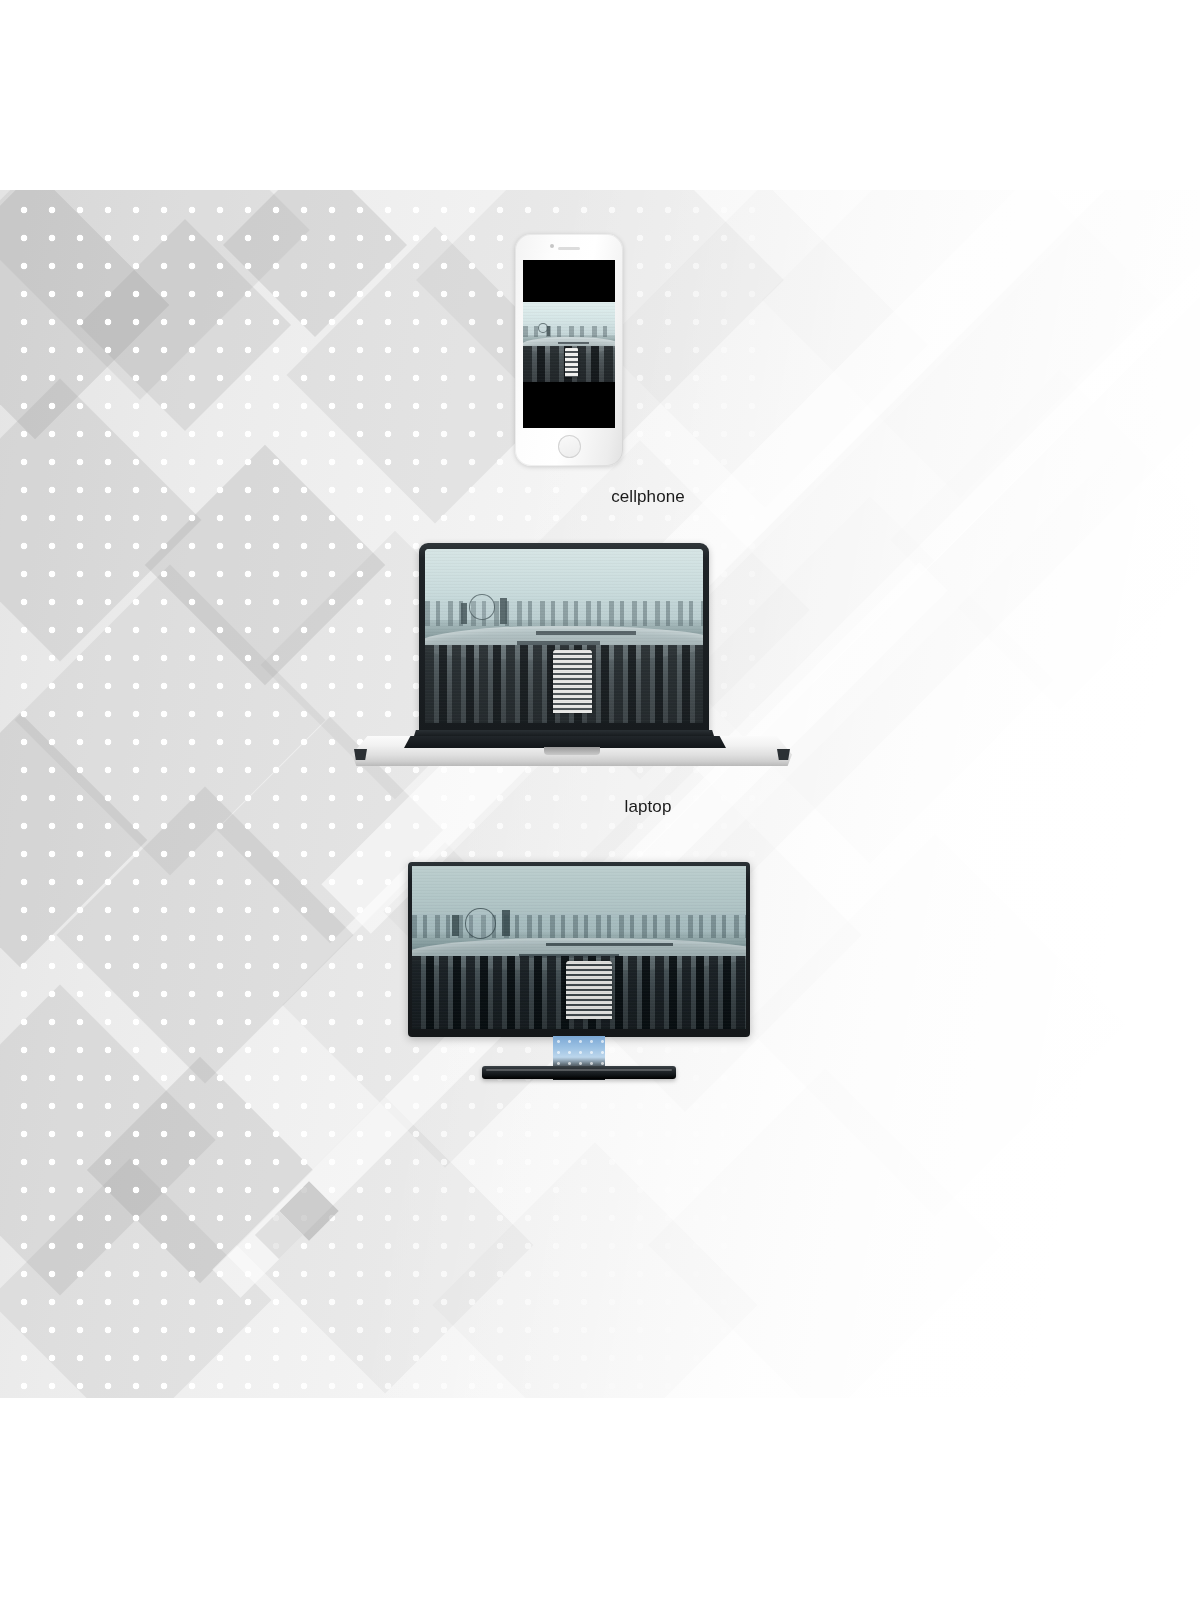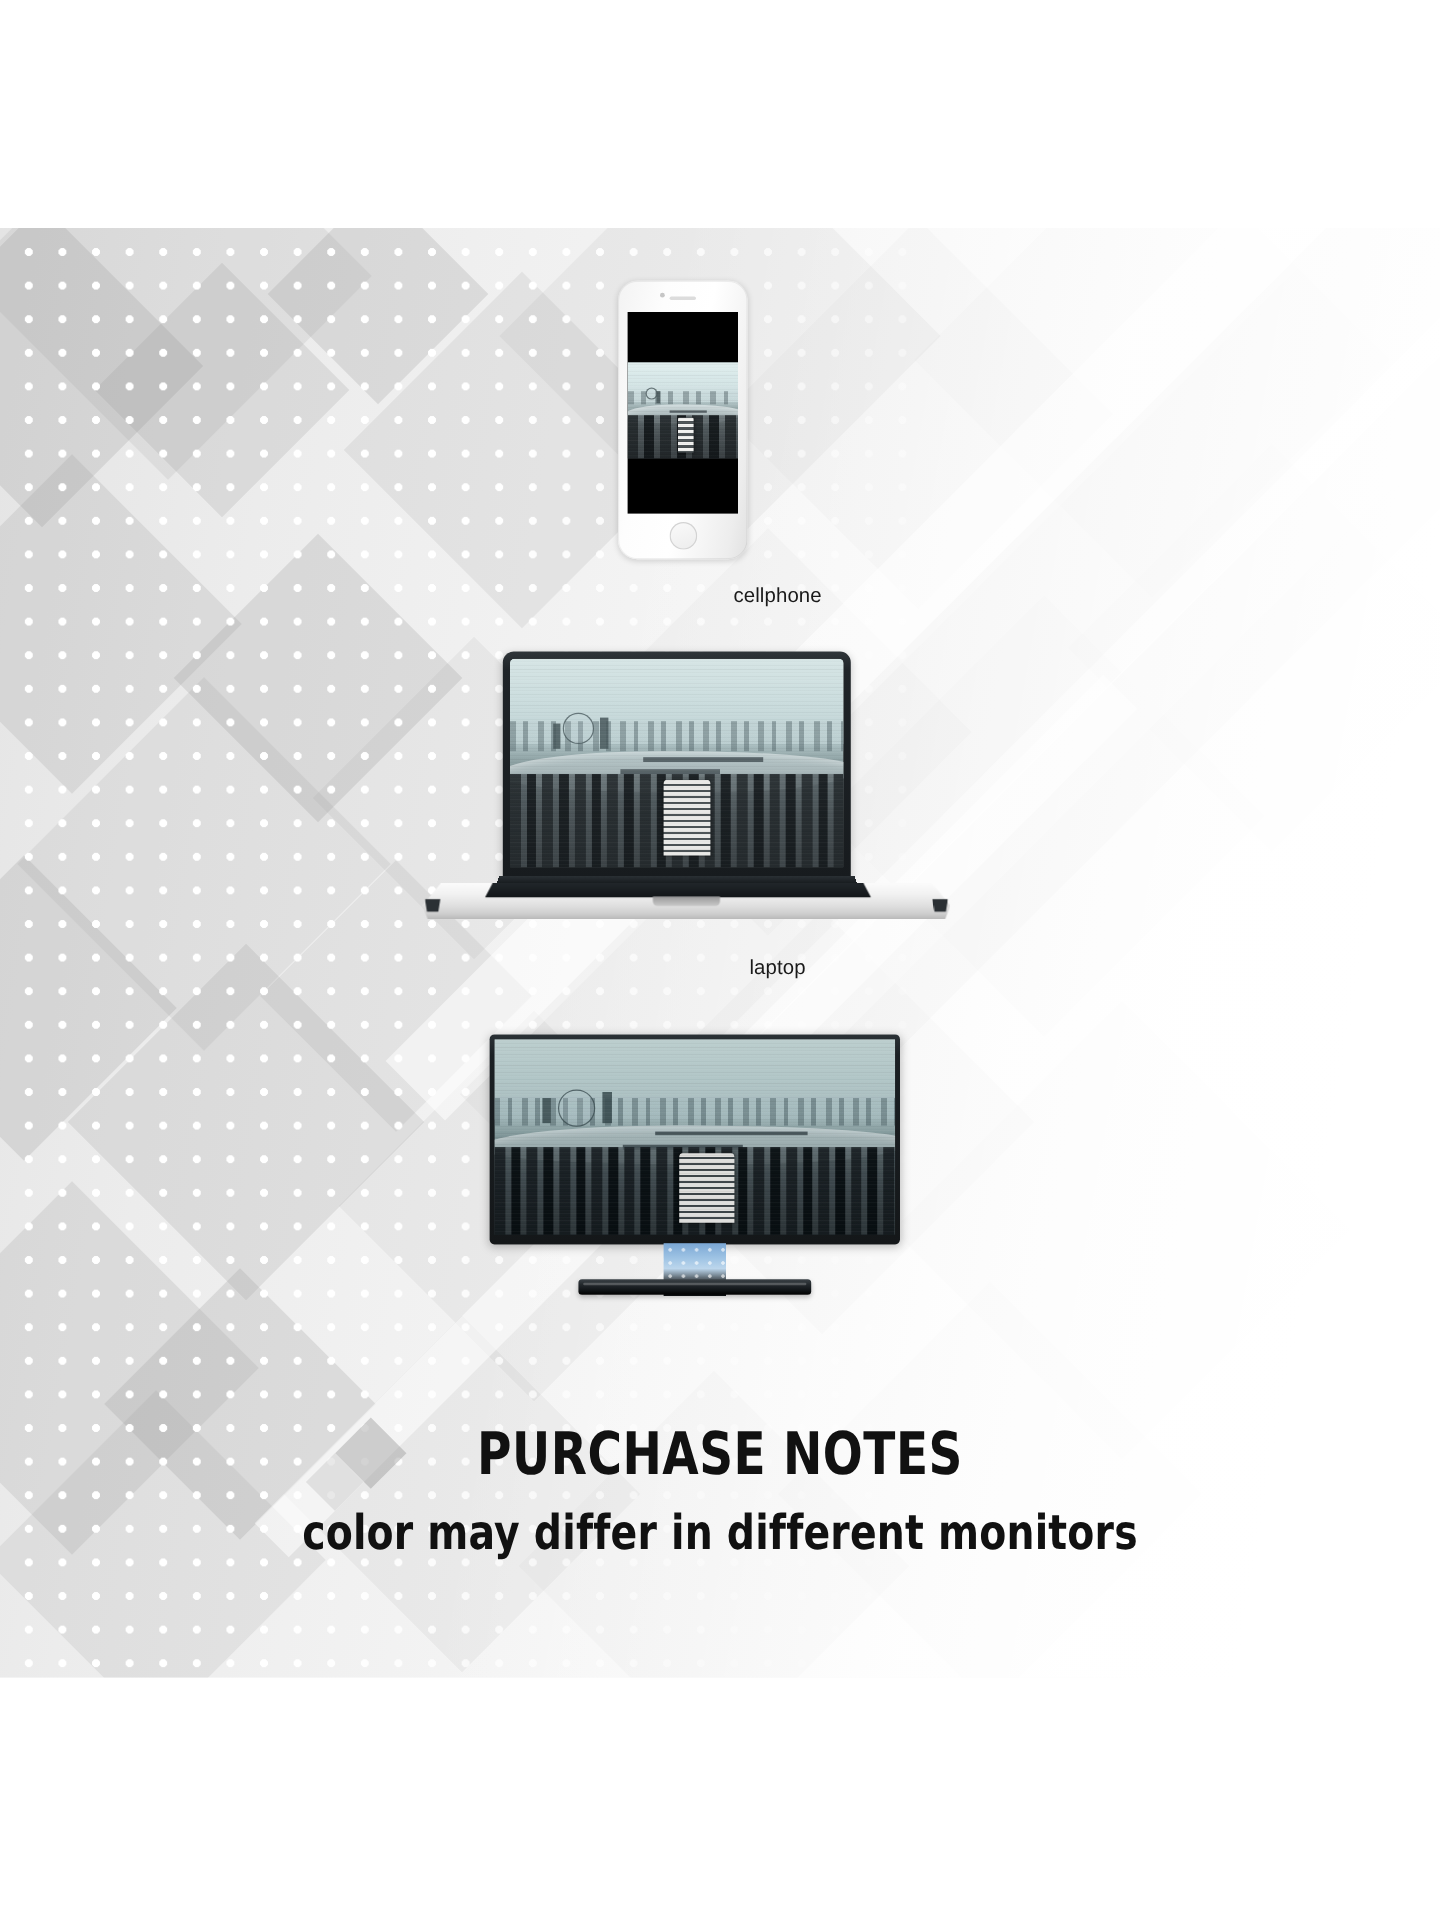--- a/index.html
+++ b/index.html
@@ -488,18 +488,14 @@
     </div>
     <div id="monitor-neck">
       <div class="neck-dots"></div>
     </div>
     <div id="monitor-stand"></div>
   </div>
 
   <div id="title-diamond"></div>
   <div id="title-diamond-2"></div>
 
-  <div id="headline-block">
-    <h1 id="purchase-title">PURCHASE NOTES</h1>
-    <h2 id="purchase-subtitle">color may differ in different monitors</h2>
-  </div>
 
 </div>
 
 </body></html>

